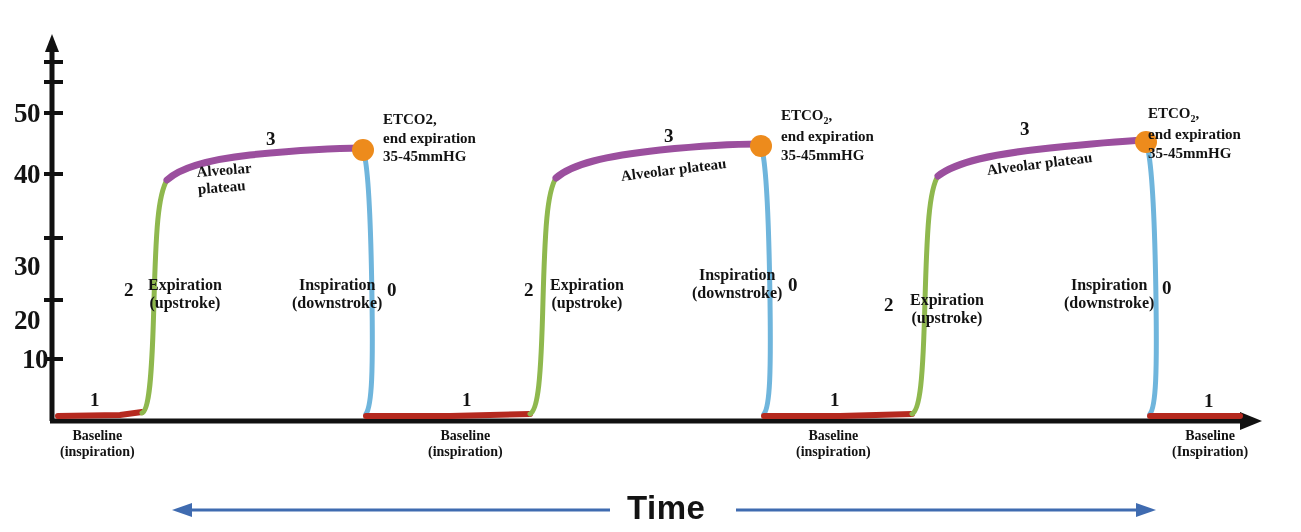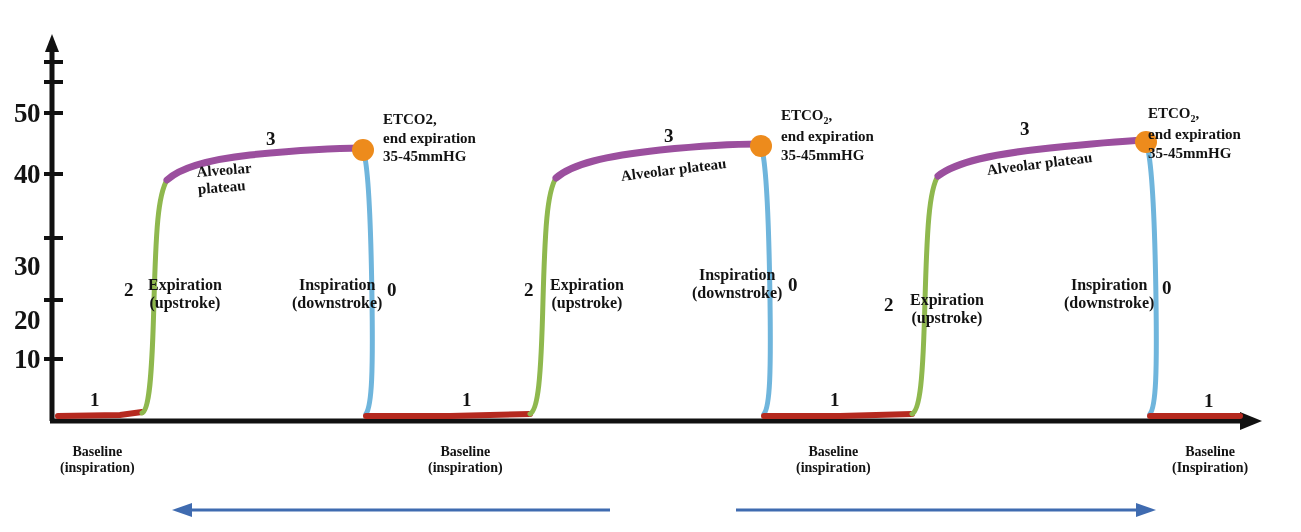--- a/index.html
+++ b/index.html
@@ -40,21 +40,20 @@
   }
   .phase-txt {
     font-size: 16px;
     font-weight: 600;
     text-align: center;
   }
   .baseline-txt {
     font-size: 14px;
     font-weight: 600;
     text-align: center;
-    margin-top: 16px;
   }
   .plateau-txt {
     font-size: 15px;
     font-weight: 600;
   }
   .etco2-txt {
     font-size: 15px;
     font-weight: 700;
     line-height: 1.24;
     margin-top: 18px;
@@ -126,21 +125,21 @@
       <polygon points="172,510 192,503 192,517" fill="#3f6bb0"></polygon>
       <line x1="736" y1="510" x2="1142" y2="510" stroke="#3f6bb0" stroke-width="3"></line>
       <polygon points="1156,510 1136,503 1136,517" fill="#3f6bb0"></polygon>
     </g>
   </svg>
 
   <div class="lbl axis-num" style="left:14px; top:98px;">50</div>
   <div class="lbl axis-num" style="left:14px; top:159px;">40</div>
   <div class="lbl axis-num" style="left:14px; top:223px;margin-top:28px;">30</div>
   <div class="lbl axis-num" style="left:14px; top:285px;margin-top:20px;">20</div>
-  <div class="lbl axis-num" style="left:14px; top:344px;text-align:center;">10</div>
+  <div class="lbl axis-num" style="left:22px; top:344px;text-align:center;">10</div>
 
   <div class="lbl phase-num" style="left:90px; top:389px;">1</div>
   <div class="lbl baseline-txt" style="left:60px; top:428px;">
     <div>Baseline</div>
     <div>(inspiration)</div>
   </div>
 
   <div class="lbl phase-num" style="left:124px; top:279px;">2</div>
   <div class="lbl phase-txt" style="left:148px; top:276px;">
     <div>Expiration</div>
@@ -226,14 +225,15 @@
     <div>end expiration</div>
     <div>35-45mmHG</div>
   </div>
 
   <div class="lbl phase-num" style="left:1204px; top:390px;">1</div>
   <div class="lbl baseline-txt" style="left:1172px; top:428px;">
     <div>Baseline</div>
     <div>(Inspiration)</div>
   </div>
 
+  <div class="lbl time-txt" style="left:627px; top:490px;">Time</div>
 
 </div>
 
 </body></html>

